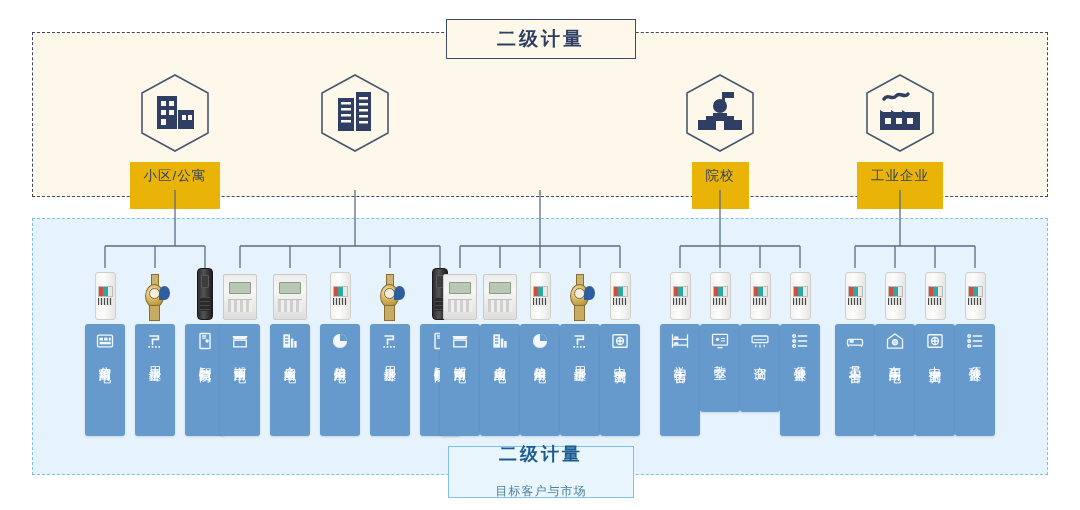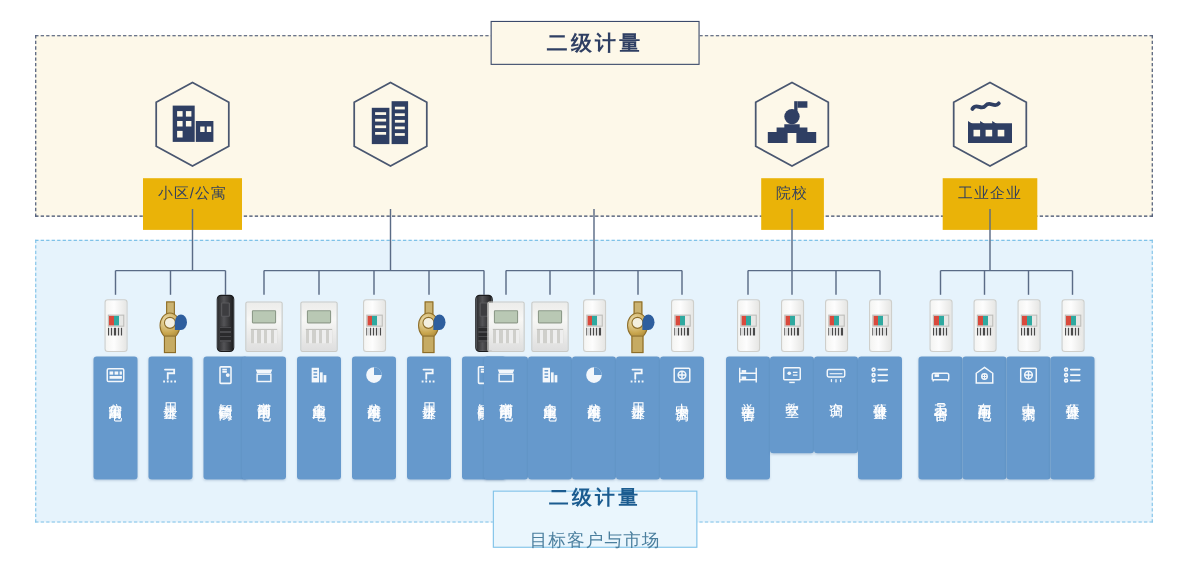--- a/index.html
+++ b/index.html
@@ -37,21 +37,21 @@
   #tier2-title{
     position:absolute;left:448px;top:446px;width:184px;height:50px;
     background:#eaf6fd;border:1.5px solid #7fc2e8;
     display:flex;flex-direction:column;align-items:center;justify-content:center;
     z-index:6;
   }
   #tier2-title .t{
     font-size:18px;font-weight:bold;color:#1b5c90;letter-spacing:3px;line-height:1.15;
   }
   #tier2-title .s{
-    font-size:16px;color:#4b7f9e;letter-spacing:1px;margin-top:18px;
+    font-size:12px;color:#4b7f9e;letter-spacing:1px;margin-top:18px;
   }
 
   
   .cat{position:absolute;top:72px;width:150px;display:flex;flex-direction:column;align-items:center;}
   .hexwrap{width:76px;height:82px;position:relative;}
   .hexwrap svg{position:absolute;left:0;top:0;}
   .cat-label{
     margin-top:8px;background:#eab308;color:#33405e;
     font-size:13.5px;letter-spacing:1px;
     padding:5px 14px 24px;white-space:nowrap;

